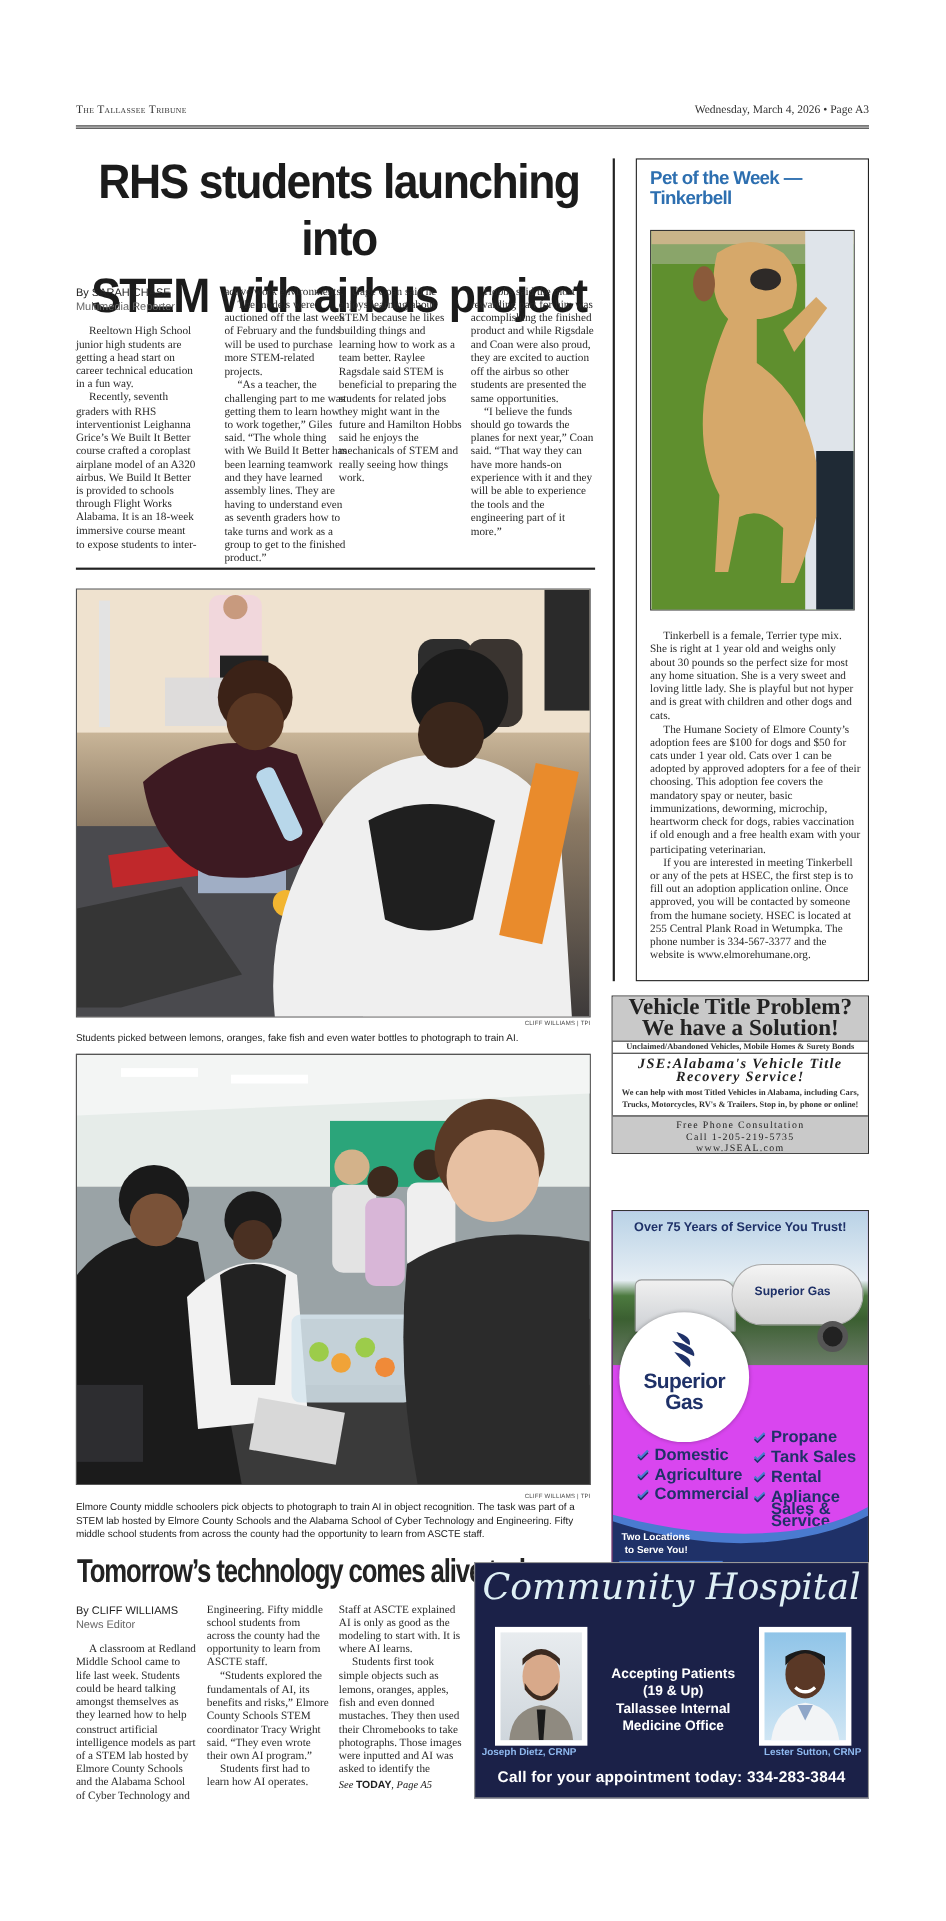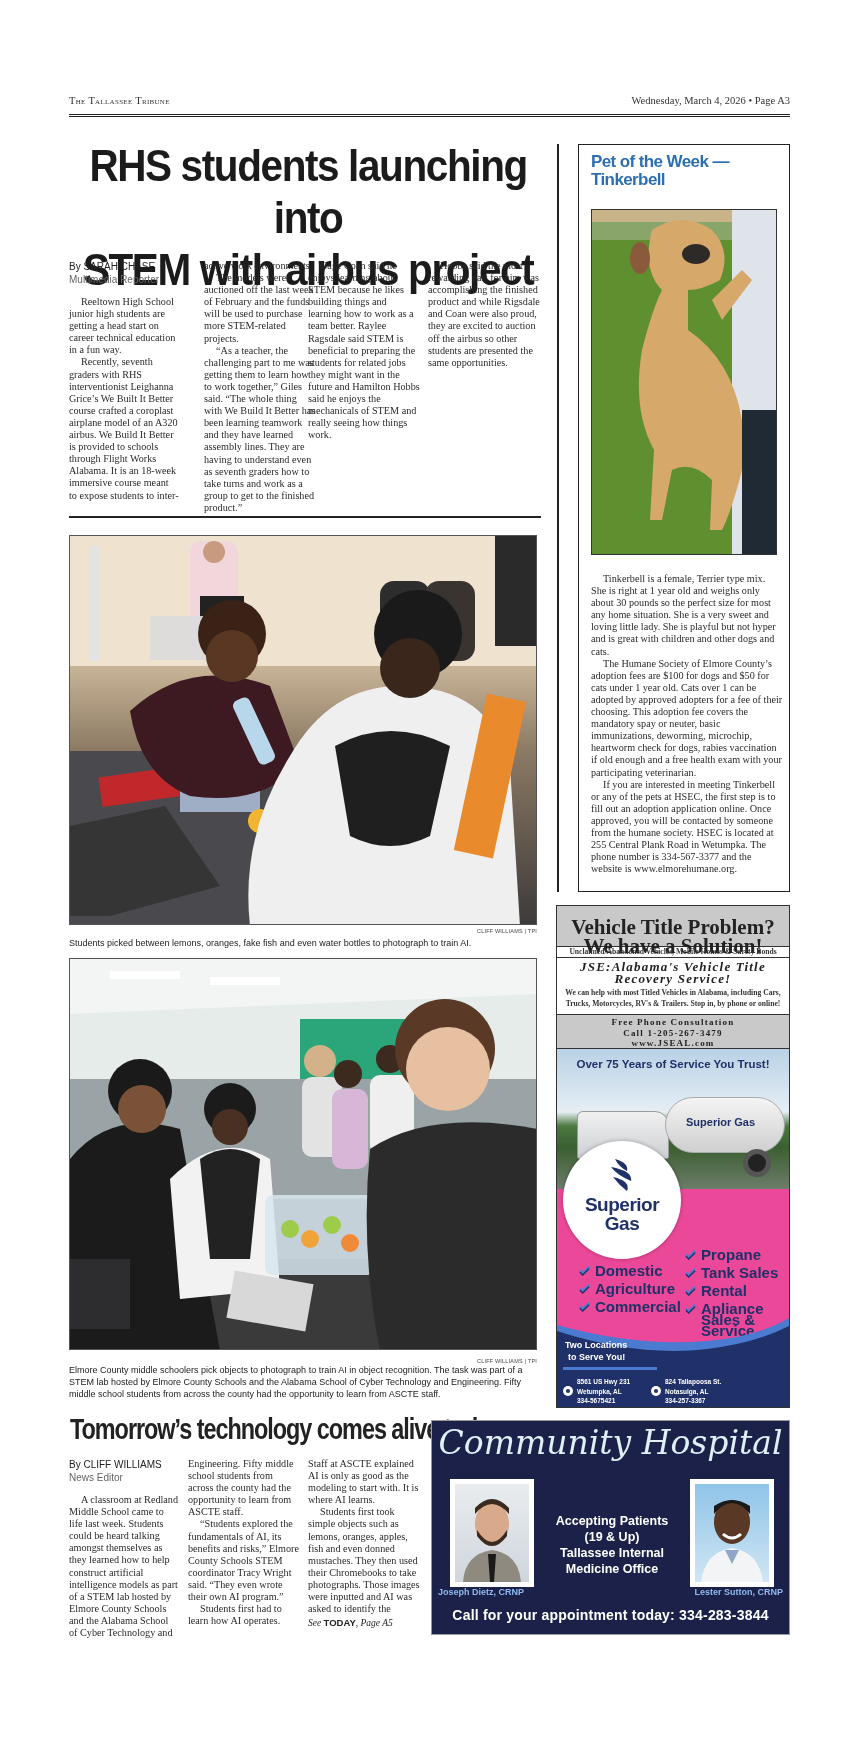--- a/index.html
+++ b/index.html
@@ -33,28 +33,28 @@
 
   
   .petbox { top: 144px; left: 578px; width: 212px; height: 748px; border: 1.5px solid #222; }
   .pet-title { position: absolute; top: 8px; left: 12px; font-family: "Liberation Sans", sans-serif; font-weight: bold; color: #2d6fb0; font-size: 17px; line-height: 18px; letter-spacing: -0.6px; }
   .pet-photo { position: absolute; top: 64px; left: 12px; width: 186px; height: 346px; border: 1px solid #333; overflow: hidden; }
   .pet-text { position: absolute; top: 428px; left: 12px; width: 192px; font-size: 10.2px; line-height: 12.1px; color: #2a2a2a; }
   .pet-text p { text-indent: 12px; }
 
   
   .vad { top: 905px; left: 556px; width: 234px; height: 144px; border: 1.5px solid #333; background: #fff; font-family: "Liberation Serif", serif; text-align: center; }
-  .vad .top { background: #c9c9c9; height: 40px; font-weight: bold; font-size: 21px; line-height: 19px; padding-top: 12px; color: #222; }
+  .vad .top { background: #c9c9c9; height: 40px; font-weight: bold; font-size: 21px; line-height: 19px; padding-top: 0; color: #222; }
   .vad .sub { font-size: 7.6px; font-weight: bold; border-top: 1px solid #333; border-bottom: 1px solid #333; line-height: 10px; color: #333; }
   .vad .mid { font-style: italic; font-weight: bold; font-size: 13px; line-height: 12px; letter-spacing: 1.2px; padding-top: 3px; color: #222; }
   .vad .small { font-size: 7.6px; font-weight: bold; line-height: 11px; padding-top: 2px; color: #333; }
-  .vad .bot { position: absolute; left: 0; right: 0; bottom: 0; height: 34px; background: #c9c9c9; border-top: 1px solid #333; font-weight: bold; font-size: 9px; line-height: 10.5px; letter-spacing: 1.2px; padding-top: 2px; color: #222; }
-
-  
-  .gad { top: 1048px; left: 556px; width: 234px; height: 360px; border: 1px solid #333; overflow: hidden; background: #ec4899; font-family: "Liberation Sans", sans-serif; }
+  .vad .bot { position: absolute; left: 0; right: 0; bottom: 0; height: 34px; background: #c9c9c9; border-top: 1px solid #333; font-weight: normal; font-size: 9px; line-height: 10.5px; letter-spacing: 1.2px; padding-top: 2px; color: #222; }
+
+  
+  .gad { top: 1100px; left: 556px; width: 234px; height: 360px; border: 1px solid #333; overflow: hidden; background: #d946ef; font-family: "Liberation Sans", sans-serif; }
   .gad .sky { position: absolute; top: 0; left: 0; width: 234px; height: 140px; background: linear-gradient(#b9d2e6, #e6eef4 45%, #4c7a3f 55%, #3b5f31 70%, #6d7d6a 100%); }
   .gad .slogan { position: absolute; top: 9px; left: 0; width: 100%; text-align: center; font-weight: bold; font-size: 11.5px; color: #1f3168; }
   .gad .tank { position: absolute; top: 48px; left: 108px; width: 120px; height: 56px; border-radius: 28px; background: linear-gradient(#f4f4f4, #cfcfcf); border: 1px solid #aaa; }
   .gad .tank-label { position: absolute; top: 18px; left: 20px; font-weight: bold; font-size: 11px; color: #1f3168; }
   .gad .cab { position: absolute; top: 62px; left: 20px; width: 92px; height: 48px; background: linear-gradient(#f0f0f0, #cdd0d4); border-radius: 6px 14px 2px 2px; border: 1px solid #999; }
   .gad .wheel { position: absolute; width: 28px; height: 28px; border-radius: 50%; background: #222; border: 5px solid #555; }
   .gad .circle { position: absolute; top: 92px; left: 6px; width: 118px; height: 118px; border-radius: 50%; background: #fff; box-shadow: 0 0 4px rgba(0,0,0,.3); text-align: center; }
   .gad .logo-mark { position: absolute; top: 16px; left: 44px; width: 30px; height: 36px; }
   .gad .logo-word { position: absolute; top: 54px; left: 0; width: 100%; font-weight: bold; font-size: 19px; line-height: 19px; color: #1f3168; letter-spacing: -0.5px; }
   .gad .services { position: absolute; font-weight: bold; font-size: 15px; color: #1f3168; }
@@ -108,20 +108,21 @@
 <div class="abs col" id="s1c1" style="top:260px;left:204px;width:112px;">
     <p class="ni">active work environments.</p>
     <p>The models were auctioned off the last week of February and the funds will be used to purchase more STEM-related projects.</p>
     <p>“As a teacher, the challenging part to me was getting them to learn how to work together,” Giles said. “The whole thing with We Build It Better has been learning teamwork and they have learned assembly lines. They are having to understand even as seventh graders how to take turns and work as a group to get to the finished product.”</p>
   </div>
 <div class="abs col" id="s1c2" style="top:260px;left:308px;width:113px;">
     <p>Gage Coan said he enjoys learning about STEM because he likes building things and learning how to work as a team better. Raylee Ragsdale said STEM is beneficial to preparing the students for related jobs they might want in the future and Hamilton Hobbs said he enjoys the mechanicals of STEM and really seeing how things work.</p>
   </div>
 <div class="abs col" id="s1c3" style="top:260px;left:428px;width:113px;">
     <p>Hobbs said the most rewarding part for him was accomplishing the finished product and while Rigsdale and Coan were also proud, they are excited to auction off the airbus so other students are presented the same opportunities.</p>
+    <p>“I believe the funds should go towards the planes for next year,” Coan said. “That way they can have more hands-on experience with it and they will be able to experience the tools and the engineering part of it more.”</p>
   </div>
 
 <div class="abs rule-h" style="top:516px;left:69px;width:472px;"></div>
 <div class="abs rule-v" style="top:144px;left:557px;height:748px;"></div>
 
 <div class="abs photo" style="top:535px;left:69px;width:468px;height:390px;background:linear-gradient(180deg,#e9d7be 0%,#d8c4a5 28%,#8c7a64 55%,#3d3a3a 100%);">
   <svg width="468" height="390" viewBox="0 0 468 390">
     <rect x="0" y="0" width="468" height="130" fill="#efe2cf"></rect>
     <rect x="425" y="0" width="43" height="110" fill="#2a2a2a"></rect>
     <rect x="20" y="10" width="10" height="115" fill="#e3e3e3"></rect>
@@ -223,21 +224,21 @@
   <div class="mid">
     <div>JSE:Alabama's Vehicle Title</div>
     <div>Recovery Service!</div>
   </div>
   <div class="small">
     <div>We can help with most Titled Vehicles in Alabama, including Cars,</div>
     <div>Trucks, Motorcycles, RV's &amp; Trailers.  Stop in, by phone or online!</div>
   </div>
   <div class="bot">
     <div>Free Phone Consultation</div>
-    <div>Call 1-205-267-3479</div>
+    <div>Call 1-205-219-5735</div>
     <div>www.JSEAL.com</div>
   </div>
 </div>
 
 <div class="abs gad">
   <div class="sky"></div>
   <div class="slogan">Over 75 Years of Service You Trust!</div>
   <div class="cab"></div>
   <div class="tank">
     <span class="tank-label">Superior Gas</span>

